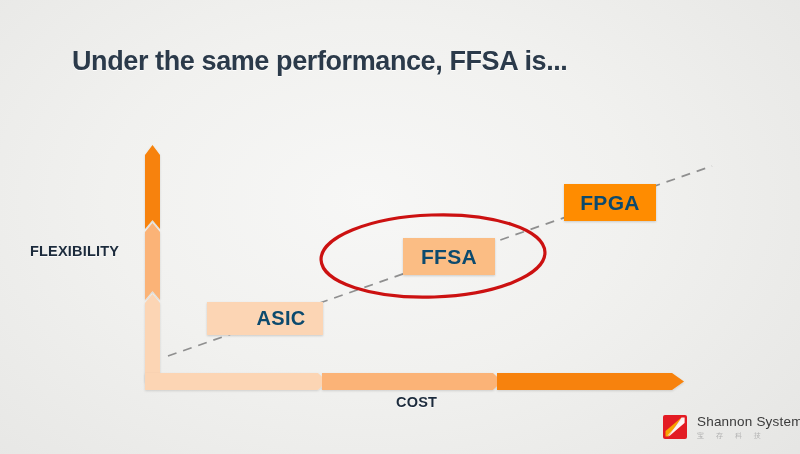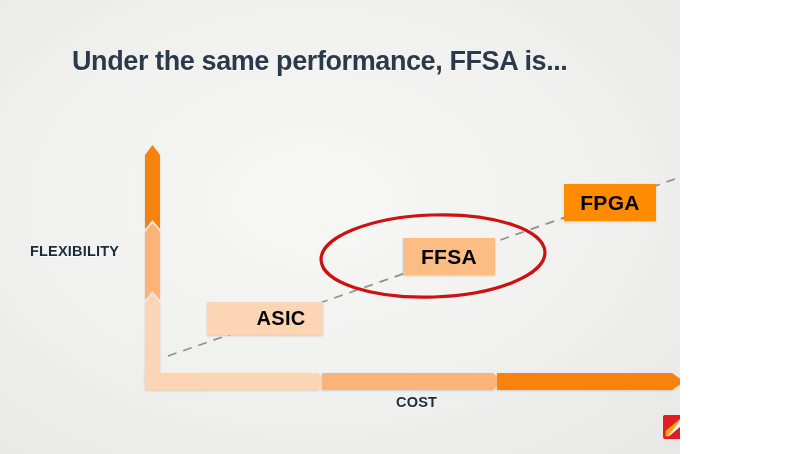--- a/index.html
+++ b/index.html
@@ -2,21 +2,21 @@
 <html><head>
 <meta charset="utf-8">
 <style>
   html, body {
     margin: 0;
     padding: 0;
     background: #ffffff;
   }
   #slide {
     position: relative;
-    width: 680px;
+    width: 800px;
     height: 454px;
     overflow: hidden;
     background:
       radial-gradient(ellipse 620px 420px at 46% 44%, #f7f7f6 0%, #f1f1ef 42%, #e9e9e7 78%, #e4e4e2 100%);
     font-family: "Liberation Sans", sans-serif;
     -webkit-font-smoothing: antialiased;
   }
 
   
   #title {
@@ -54,21 +54,21 @@
   #label-flexibility { left: 30px; top: 243px; }
   #label-cost { left: 396px; top: 394px; }
 
   
   .tech-box {
     position: absolute;
     display: flex;
     align-items: center;
     justify-content: center;
     font-weight: bold;
-    color: #000000;
+    color: #0c4a6e;
     letter-spacing: 0.3px;
     box-shadow: 0 1px 2px rgba(0,0,0,0.16);
   }
   #box-asic {
     left: 207px; top: 302px;
     width: 84px; height: 33px;
     background: #fcd5b4;
     font-size: 20px;
     padding-left: 32px;
   }

